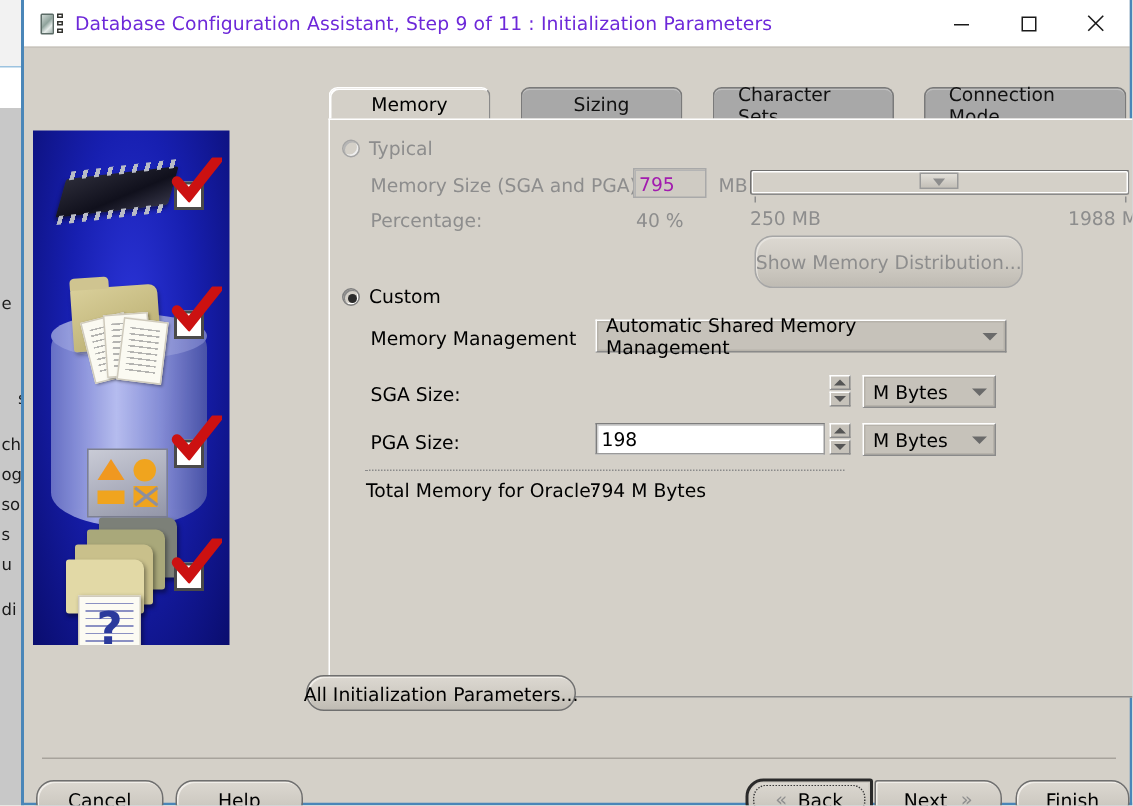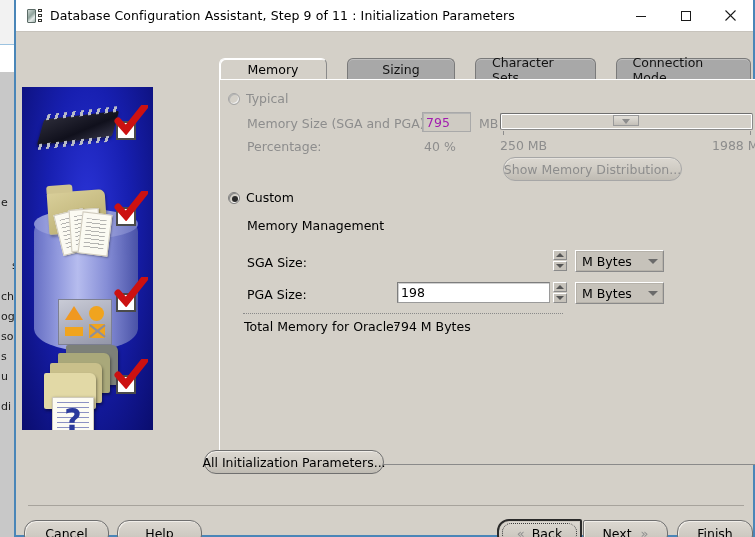--- a/index.html
+++ b/index.html
@@ -56,21 +56,21 @@
     position: absolute; left: 1px; top: 1px; width: 9px; height: 14px;
     background: linear-gradient(135deg,#cfd8d4 0%,#8fa39c 45%,#e6ecea 70%,#9fb0aa 100%);
     border: 1px solid #5b6b66;
     border-radius: 1px;
   }
   .app-icon .pin {
     position: absolute; right: 0; width: 4px; height: 3px;
     background: #ffffff; border: 1px solid #33332f;
   }
   .title-text {
-    font-size: 12.5px; color: #000000; letter-spacing: 0.1px;
+    font-size: 12.5px; color: #6d28d9; letter-spacing: 0.1px;
     white-space: nowrap;
   }
   .win-btns { position: absolute; right: 0; top: 0; height: 31px; display: flex; }
   .win-btn {
     width: 45px; height: 31px; display: flex; align-items: center; justify-content: center;
     color: #1a1a1a;
   }
   .win-btn svg { display: block; }
 
   
@@ -463,30 +463,34 @@
         </div>
         <div class="tickmarkline" style="position:absolute; left:283px; top:51px;"></div>
         <div class="tickmarkline" style="position:absolute; left:530px; top:51px;"></div>
 
         <div class="lbl dim" style="position:absolute; left:27px; top:59px;">Percentage:</div>
         <div class="lbl dim" style="position:absolute; left:204px; top:59px;">40 %</div>
         <div class="lbl dim" style="position:absolute; left:280px; top:58px;">250 MB</div>
         <div class="lbl dim" style="position:absolute; left:492px; top:58px;">1988 MB</div>
 
 
-        <div class="btn dim" style="position:absolute; left:283px; top:77px; width:179px; height:24px;">
+        <div class="btn dim" style="position:absolute; left:283px; top:77px; width:179px; height:35px;">
           <span>Show Memory Distribution...</span>
         </div>
 
         <div style="position:absolute; left:8px; top:110px; display:flex; align-items:center; gap:6px;">
           <span class="radio checked"></span>
           <span class="lbl">Custom</span>
         </div>
 
         <div class="lbl" style="position:absolute; left:27px; top:138px;">Memory Management</div>
+        <div class="combo" style="position:absolute; left:177px; top:133px; width:274px; height:22px;">
+          <span>Automatic Shared Memory Management</span>
+          <span class="arrow"></span>
+        </div>
 
         <div class="lbl" style="position:absolute; left:27px; top:175px;">SGA Size:</div>
         <div class="spin" style="position:absolute; left:333px; top:170px; height:21px;">
           <div>
               <span class="up"></span>
             </div>
           <div>
               <span class="dn"></span>
             </div>
         </div>

